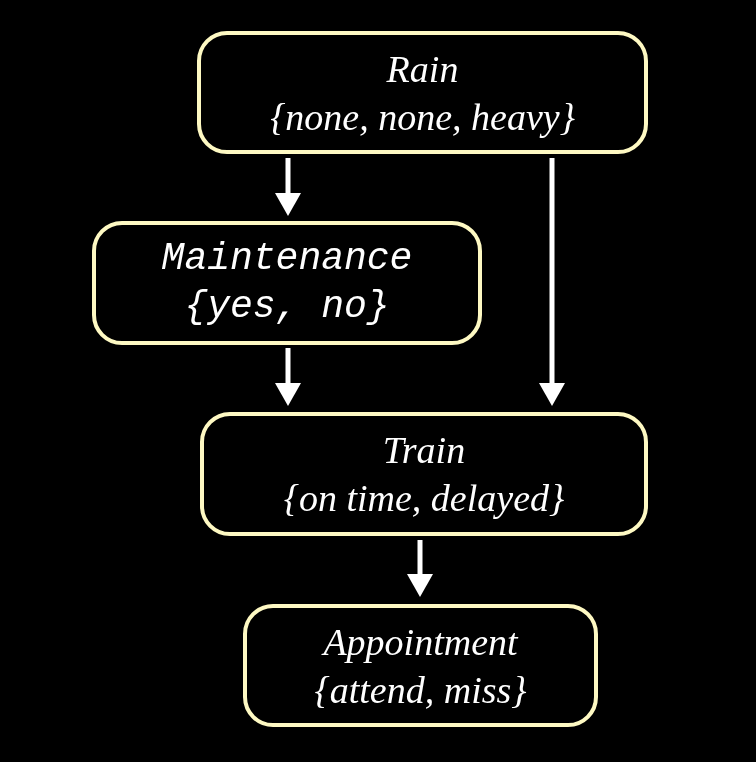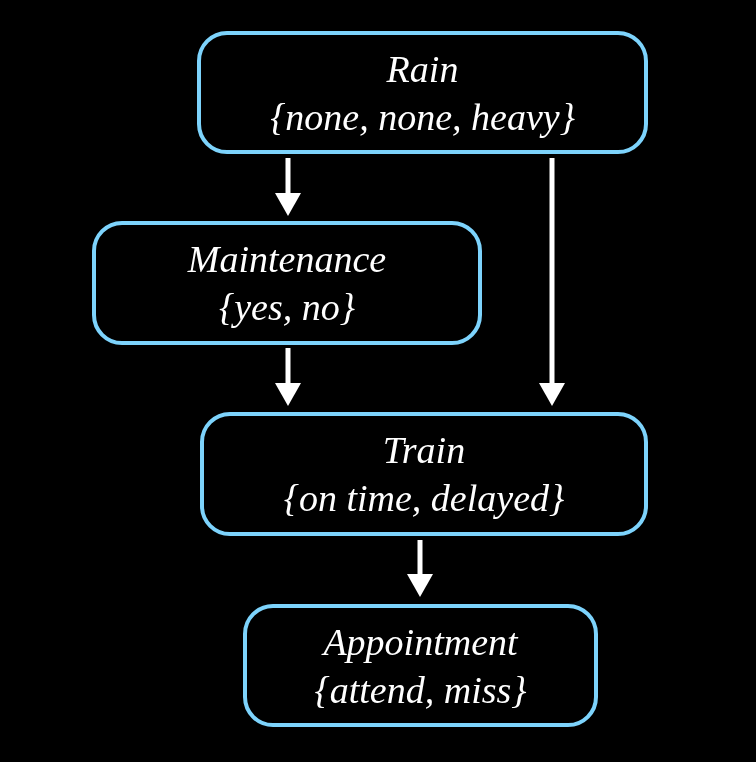--- a/index.html
+++ b/index.html
@@ -11,39 +11,39 @@
     position: relative;
     width: 756px;
     height: 762px;
     background: #000000;
     overflow: hidden;
     font-family: "Liberation Serif", "DejaVu Serif", serif;
   }
   .node {
     position: absolute;
     box-sizing: border-box;
-    border: 4px solid #7dd3fc;
+    border: 4px solid #fef9c3;
     border-radius: 30px;
     background: #000000;
     color: #ffffff;
     display: flex;
     flex-direction: column;
     align-items: center;
     justify-content: center;
     text-align: center;
     font-style: italic;
     font-size: 38px;
     line-height: 48px;
   }
   .node .node-name,
   .node .node-values {
     white-space: nowrap;
   }
   #node-rain        { left: 197px; top:  31px; width: 451px; height: 123px; }
-  #node-maintenance { left:  92px; top: 221px; width: 390px; height: 124px; }
+  #node-maintenance { left:  92px; top: 221px; width: 390px; height: 124px; font-family: Liberation Mono, monospace; }
   #node-train       { left: 200px; top: 412px; width: 448px; height: 124px; }
   #node-appointment { left: 243px; top: 604px; width: 355px; height: 123px; }
   #edges-layer {
     position: absolute;
     left: 0;
     top: 0;
     width: 756px;
     height: 762px;
     pointer-events: none;
   }

